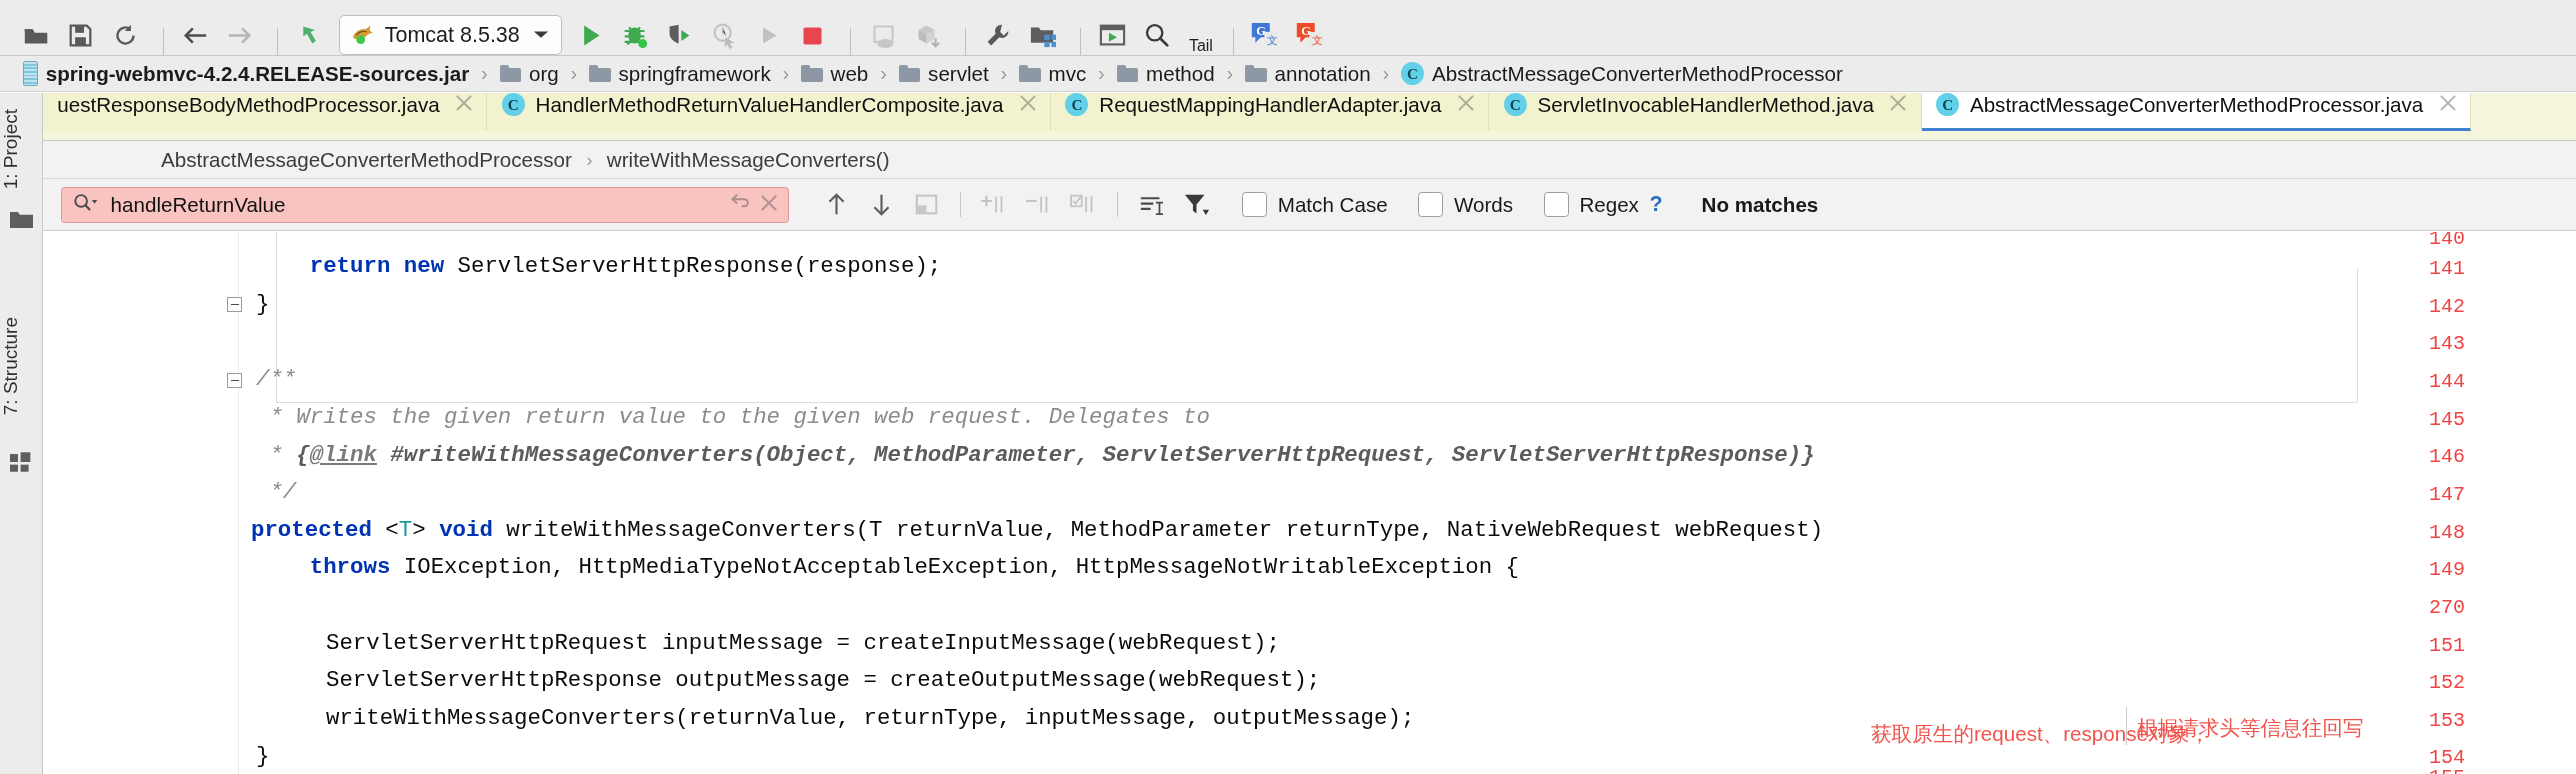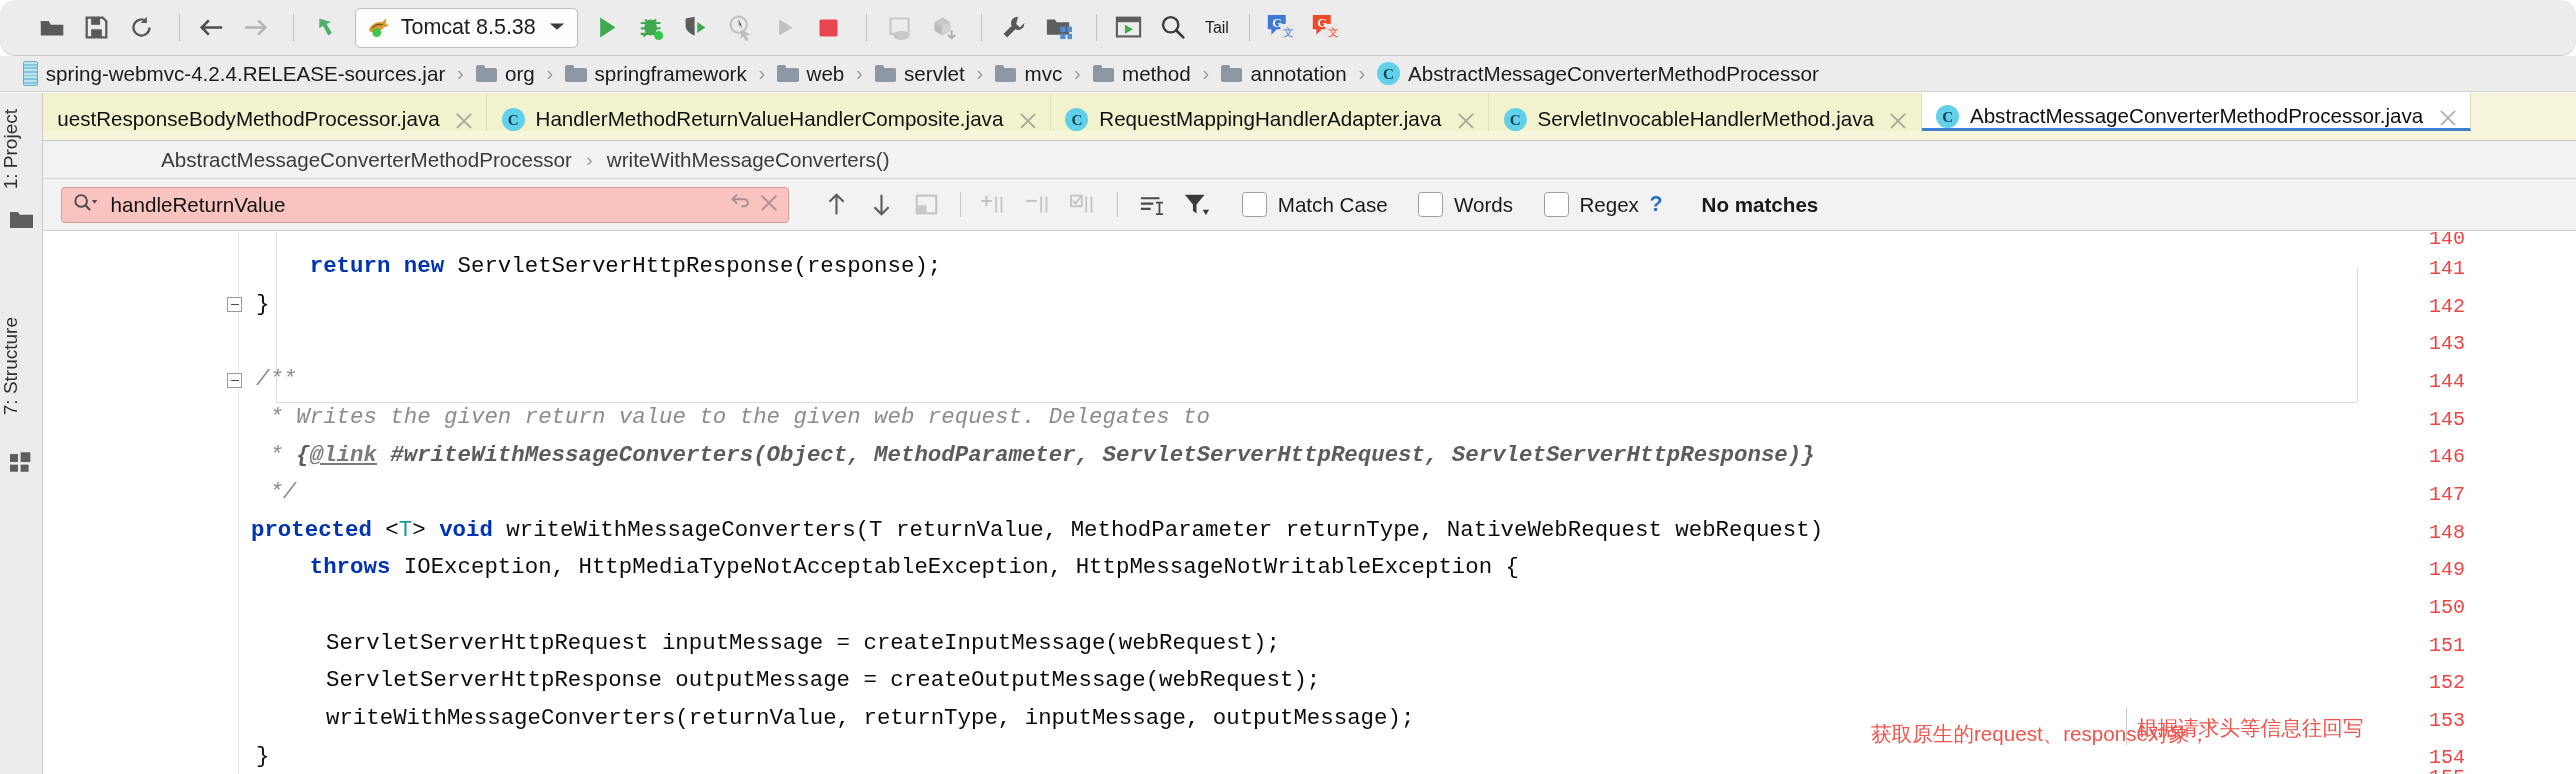--- a/index.html
+++ b/index.html
@@ -13,24 +13,23 @@
     position: relative;
     -webkit-font-smoothing: antialiased;
   }
 
   
   #toolbar {
     position: absolute; left: 0; top: 0;
     width: 2576px; height: 56px;
     background: #ececed;
     border-bottom: 0.9px solid #c8c8c8;
-    display: flex; align-items: center;
+    display: flex; align-items: flex-end;
     box-sizing: border-box;
-    padding-left: 33px;
-    border-radius: 15px;
+    padding-left: 17px;
   }
   .tb-btn {
     width: 39px; height: 39px;
     display: flex; align-items: center; justify-content: center;
     margin-right: 5.4px;
     border-radius: 2.7px;
     flex: 0 0 auto;
   }
   .tb-sep {
     width: 0.9px; height: 27px;
@@ -74,21 +73,21 @@
     display: flex; align-items: center;
     height: 36px;
     padding: 0 1.8px;
     white-space: nowrap;
   }
   .crumb .ctext {
     font-size: 20.6px; color: #1b1b1b;
     margin-left: 8px;
     font-family: "Liberation Sans", sans-serif;
   }
-  .crumb.bold .ctext { font-weight: normal; }
+  .crumb.bold .ctext { font-weight: bold; }
   .crumb-sep {
     color: #9a9a9a; font-size: 20px;
     margin: 0 10px;
     font-family: "Liberation Sans", sans-serif;
   }
   .ic-folder {
     width: 21.5px; height: 17px; position: relative; flex: 0 0 auto;
   }
   .ic-folder::before {
     content: ""; position: absolute; left: 0; top: 2.7px;
@@ -115,21 +114,21 @@
   
   #tabsbar {
     position: absolute; left: 43px; top: 93px;
     width: 2533px; height: 47px;
     background: #f5f5dc;
     border-bottom: 0.9px solid #c9c9c9;
     display: flex; align-items: stretch;
     overflow: hidden;
   }
   .etab {
-    display: flex; align-items: flex-end;
+    display: flex; align-items: flex-start;
     padding: 0 12.5px 0 14.3px;
     background: #f2f2cf;
     border-right: 0.9px solid #dedec0;
     position: relative;
     flex: 0 0 auto;
     height: 38px;
     box-sizing: border-box;
   }
   .etab.active {
     background: #ffffff;
@@ -700,21 +699,21 @@
 
   <div class="lnum" style="top:251px;">147</div>
   <div class="codeline cmt" style="top:249px;"> */</div>
 
   <div class="lnum" style="top:289px;">148</div>
   <div class="codeline" style="top:287px;left:208px;"><span class="kw">protected</span> &lt;<span class="typ">T</span>&gt; <span class="kw">void</span> writeWithMessageConverters(T returnValue, MethodParameter returnType, NativeWebRequest webRequest)</div>
 
   <div class="lnum" style="top:326px;">149</div>
   <div class="codeline" style="top:324px;">    <span class="kw">throws</span> IOException, HttpMediaTypeNotAcceptableException, HttpMessageNotWritableException {</div>
 
-  <div class="lnum" style="top:364px;">150</div>
+  <div class="lnum" style="top:364px;">270</div>
 
   <div class="lnum" style="top:402px;">151</div>
   <div class="codeline" style="top:400px;left:283px;">ServletServerHttpRequest inputMessage = createInputMessage(webRequest);</div>
 
   <div class="lnum" style="top:439px;">152</div>
   <div class="codeline" style="top:437px;left:283px;text-align:center;">ServletServerHttpResponse outputMessage = createOutputMessage(webRequest);</div>
 
   <div class="lnum" style="top:477px;">153</div>
   <div class="codeline" style="top:475px;left:283px;">writeWithMessageConverters(returnValue, returnType, inputMessage, outputMessage);</div>
 

